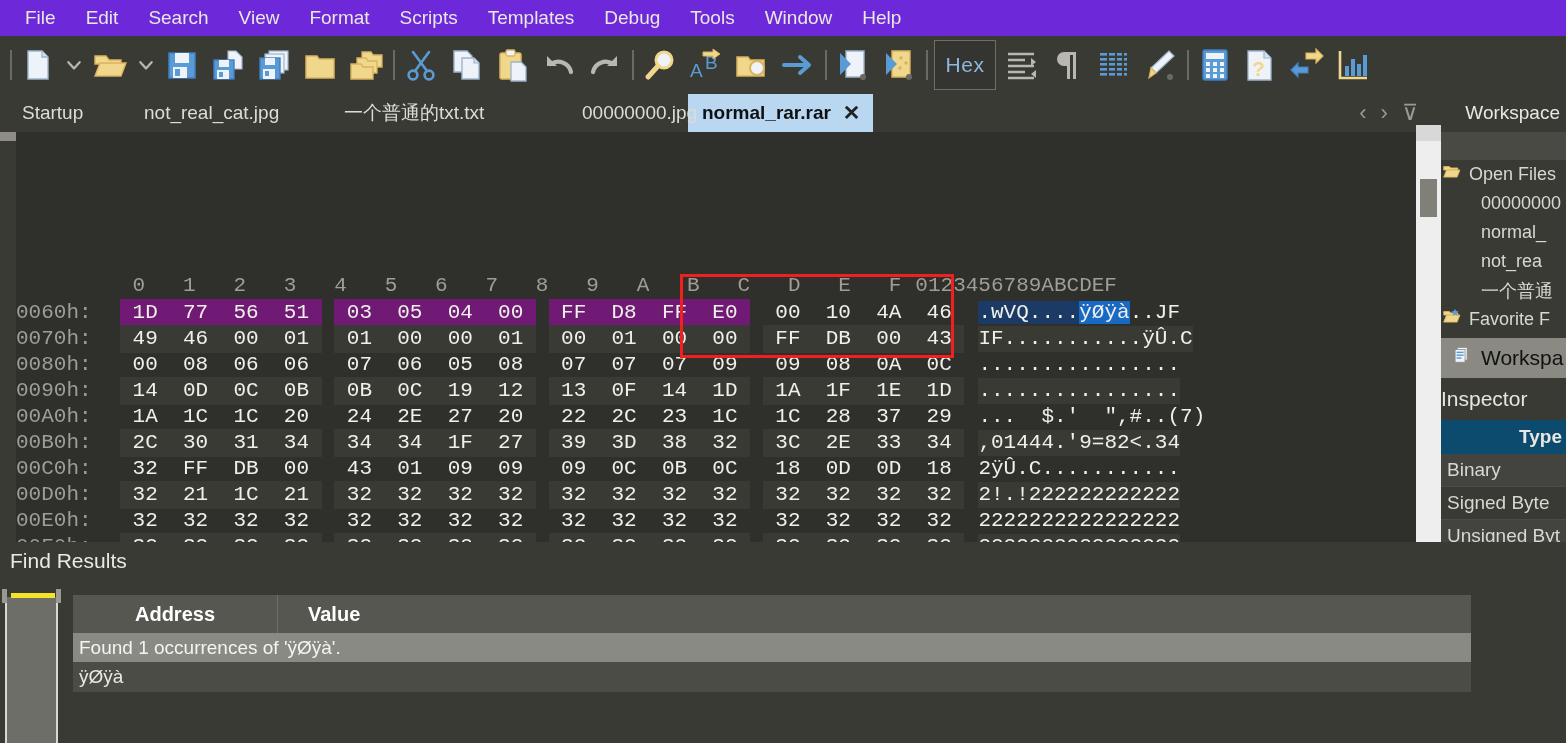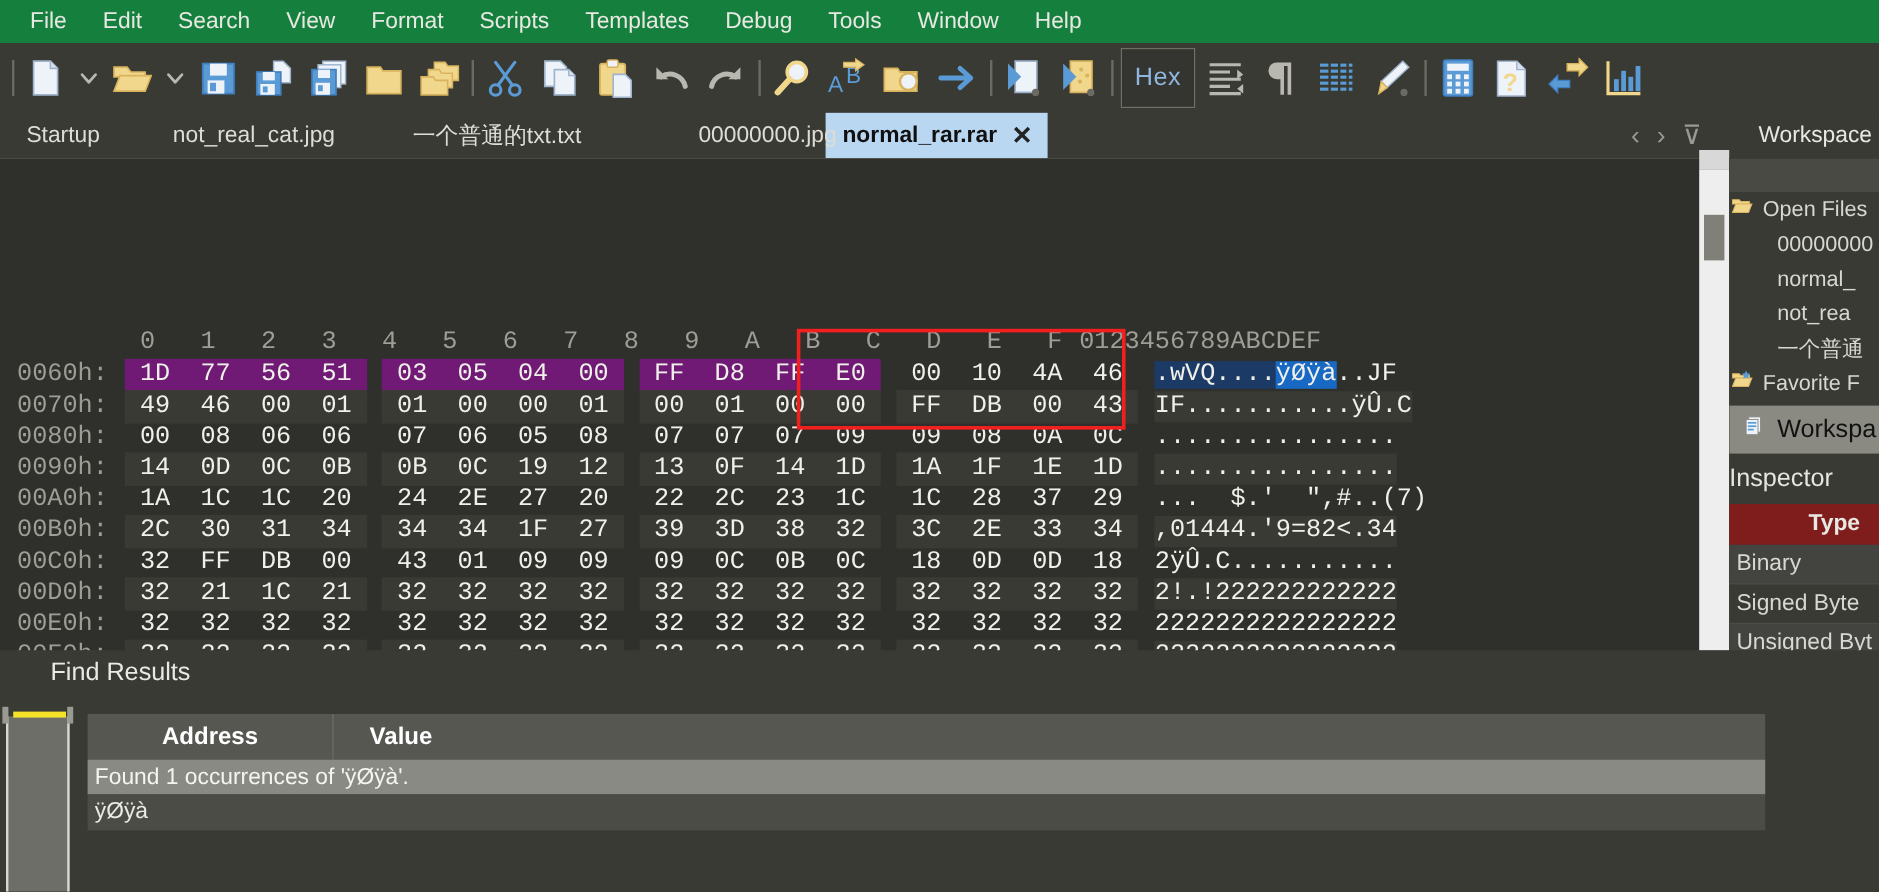--- a/index.html
+++ b/index.html
@@ -7,21 +7,21 @@
     width:1566px; height:743px; overflow:hidden;
     background:#3a3a35;
     font-family:"Liberation Sans", sans-serif;
     -webkit-font-smoothing:antialiased;
   }
   #app{ position:relative; width:1566px; height:743px; background:#3a3a35; }
 
   
   .menubar{
     position:absolute; left:0; top:0; width:1566px; height:36px;
-    display:flex; align-items:center; background:#15803d; padding-left:10px;
+    display:flex; align-items:center; background:#6d28d9; padding-left:10px;
   }
   .menu-item{
     color:#e8e8e3; font-size:19px; padding:4px 15px; white-space:nowrap;
     cursor:default;
   }
 
   
   .toolbar{
     position:absolute; left:0; top:36px; width:1566px; height:58px;
     display:flex; align-items:center; background:#3a3a35; padding-left:6px;
@@ -54,36 +54,36 @@
     position:absolute; right:148px; top:0; height:38px; display:flex; align-items:center; gap:14px;
   }
   .navarrows span{ color:#9a9a92; font-size:22px; }
   .wslabel{
     position:absolute; right:0; top:0; height:38px; display:flex; align-items:center;
     color:#e8e8e3; font-size:19px; padding-right:6px;
   }
 
   
   .hexwrap{
-    position:absolute; left:0; top:132px; width:1441px; height:410px;
+    position:absolute; left:16px; top:132px; width:1441px; height:410px;
     background:#2f2f2b; overflow:hidden;padding-left:31px;
   }
   .hscroll-top{
     position:absolute; left:0; top:132px; width:1430px; height:9px; background:#6c6c64;
   }
   .hscroll-top .thumb{ position:absolute; left:0; top:0; height:9px; width:1430px; background:#8e8e86;}
   .hexgrid{
     position:absolute; left:0; top:141px;
     font-family:"Liberation Mono", monospace;
     font-size:21px; line-height:26px; white-space:pre;
   }
   .hdrrow{ color:#9e9e96; height:26px; }
   .hexrow{ height:26px; }
   .hexrow.alt .grp{ background:#3a3a35; }
-  .addr{ color:#9e9e96; display:inline-block; width:104px;text-align:center; }
+  .addr{ color:#9e9e96; display:inline-block; width:104px; }
   .grp{ display:inline-block; color:#f0f0ea; padding:1px 0;}
   .grp.sel-dark{ background:#701a75; }
   .grp.sel-bright{ background:#701a75; }
   .asciicol{ display:inline-block; color:#f0f0ea; margin-left:14px;}
   .asciicol.alt{ background:#3a3a35; }
   .asciicol .seldark{ background:#1c3a66; }
   .asciicol .selbright{ background:#1769c4; }
   .hdrcols{ color:#9e9e96; }
 
   .redbox{
@@ -106,29 +106,29 @@
   .sb-head{ height:28px; background:#4a4a44; }
   .sb-row{ display:flex; align-items:center; height:29px; color:#d8d8d2; font-size:18px; white-space:nowrap;}
   .sb-row .ico{ width:28px; display:flex; align-items:center; justify-content:center; flex:0 0 auto;}
   .sb-row.indent{ padding-left:40px; }
   .sb-tab{
     display:flex; align-items:center; height:40px; background:#8a8a82; color:#111;
     font-size:21px; margin-top:4px; padding-left:8px; white-space:nowrap;
   }
   .sb-tab .ico{ width:32px; display:flex; align-items:center; justify-content:center;}
   .insp-title{ height:42px; display:flex; align-items:center; color:#e6e6e0; font-size:21px; padding-left:0;}
-  .insp-hdr{ height:34px; background:#7f1d1d; color:#e8e8e2; font-size:19px; font-weight:bold;
-             display:flex; align-items:center; justify-content:flex-end; padding-right:16px;}
+  .insp-hdr{ height:34px; background:#0c4a6e; color:#e8e8e2; font-size:19px; font-weight:bold;
+             display:flex; align-items:center; justify-content:flex-end; padding-right:4px;}
   .insp-row{ height:33px; display:flex; align-items:center; color:#d8d8d2; font-size:19px;
              padding-left:6px; border-bottom:1px solid #4c4c46; white-space:nowrap;}
   .insp-row.shade{ background:#434340; }
 
   
   .findpanel{
-    position:absolute; left:0; top:542px; width:1566px; height:201px; background:#3a3a35;padding-left:32px;
+    position:absolute; left:0; top:542px; width:1566px; height:201px; background:#3a3a35;
   }
   .find-title{ height:38px; display:flex; align-items:center; color:#eaeae4; font-size:21px; padding-left:10px;}
   .minimap{
     position:absolute; left:5px; top:55px; width:53px; height:188px; background:#6e6e68;
     border-left:2px solid #d8d8d2; border-right:2px solid #d8d8d2;
   }
   .minimap .yline{ position:absolute; left:4px; top:-4px; width:44px; height:5px; background:#f5e32a;}
   .minimap .tick{ position:absolute; width:5px; height:14px; background:#9a9a92; top:-8px;}
   .findtable{ position:absolute; left:73px; top:53px; width:1398px; }
   .fthead{ display:flex; height:38px; background:#575751; }

